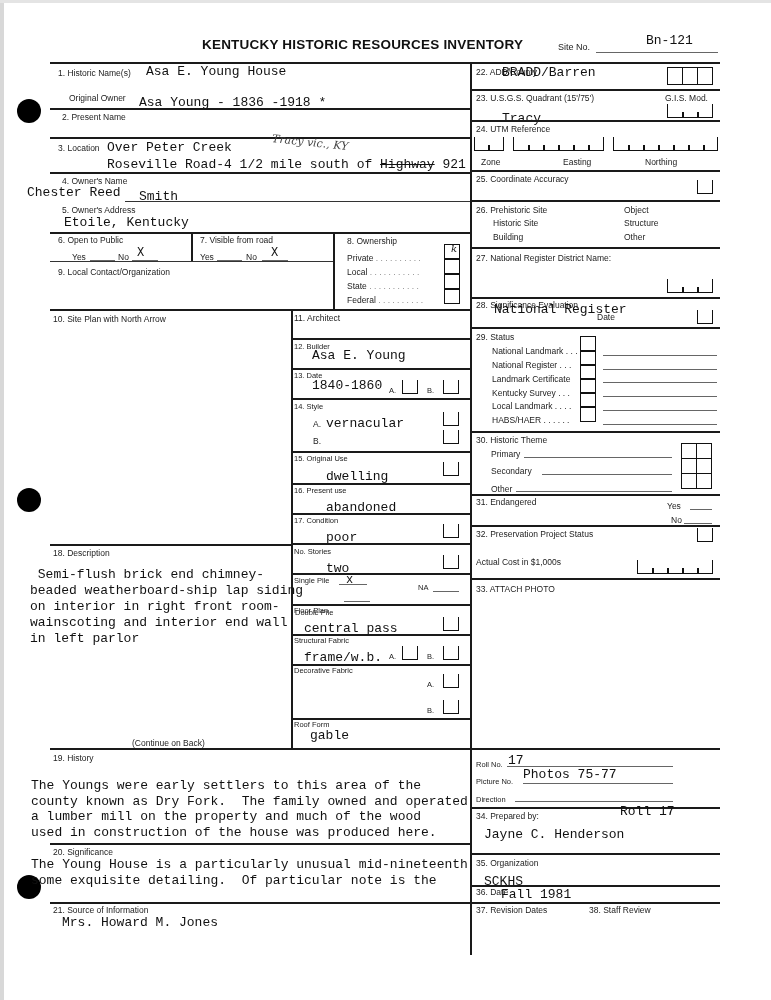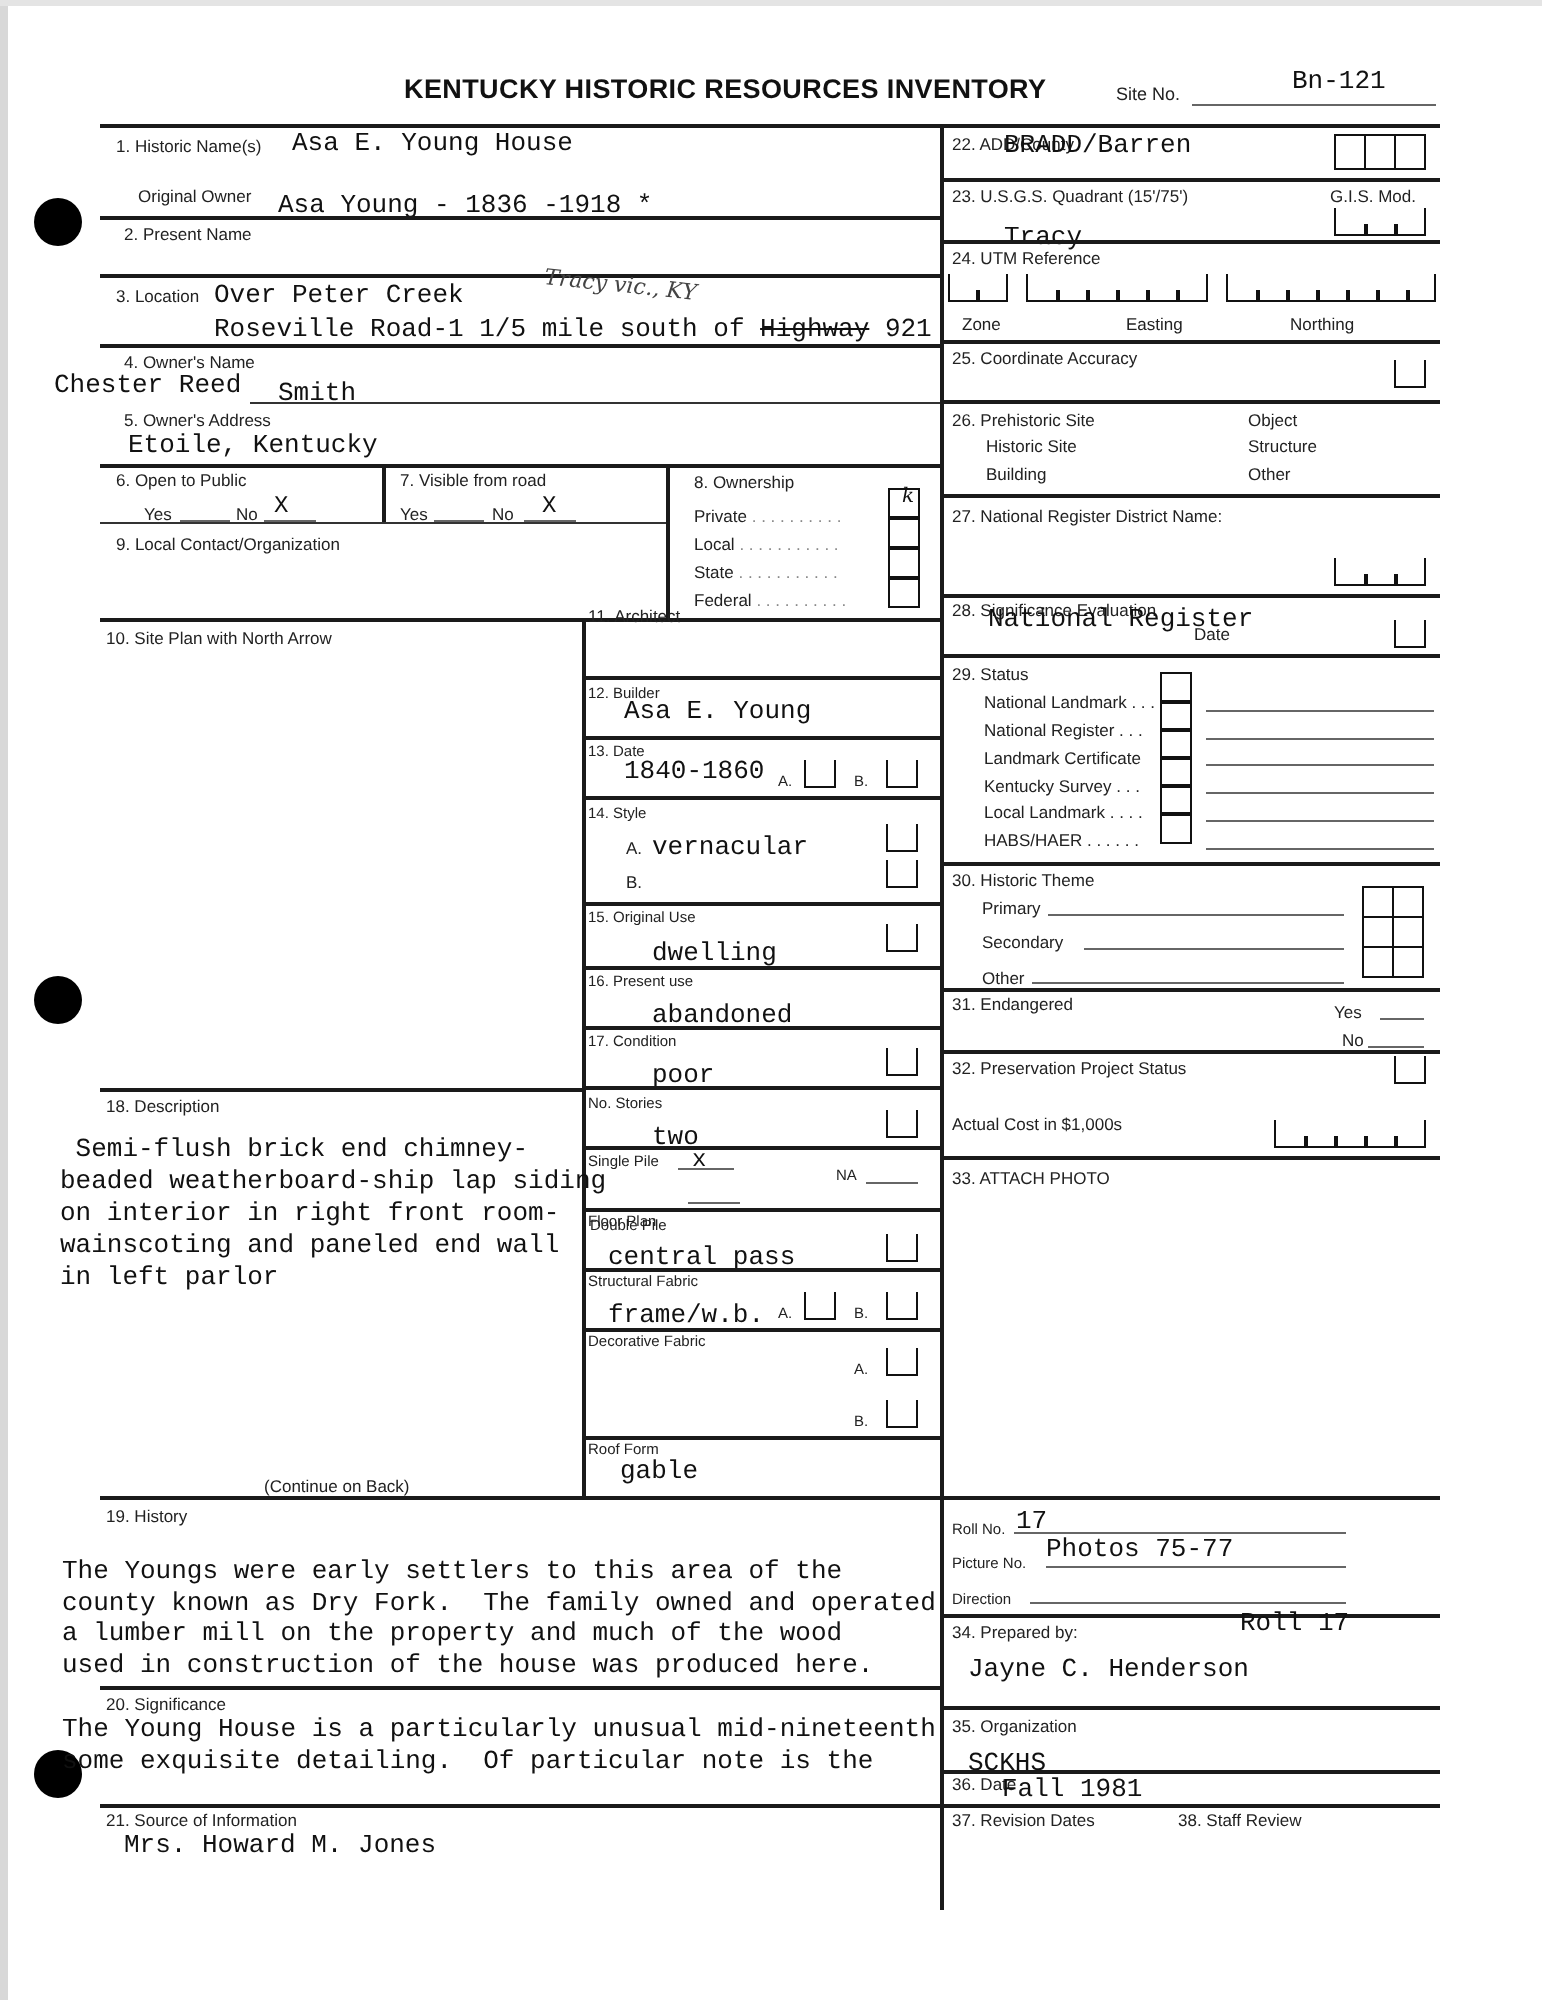--- a/index.html
+++ b/index.html
@@ -47,21 +47,21 @@
 
 <div class="lbl" style="left:69px; top:93px;">Original Owner</div>
 <div class="tw" style="left:139px; top:95px;">Asa Young - 1836 -1918 *</div>
 <div class="hline" style="left:50px; top:108px; width:420px;"></div>
 
 <div class="lbl" style="left:62px; top:112px;">2. Present Name</div>
 <div class="hline" style="left:50px; top:137px; width:420px;"></div>
 
 <div class="lbl" style="left:58px; top:143px;">3. Location</div>
 <div class="tw" style="left:107px; top:140px;">Over Peter Creek</div>
-<div class="tw" style="left:107px; top:157px;"><span>Roseville Road-1 1/5 mile south of </span><span class="strike">Highway</span><span> 921</span></div>
+<div class="tw" style="left:107px; top:157px;"><span>Roseville Road-4 1/2 mile south of </span><span class="strike">Highway</span><span> 921</span></div>
 <div class="abs" style="left:272px; top:136px; font-family:'DejaVu Serif', serif; font-style:italic; font-size:11px; color:#444; transform:rotate(6deg);">Tracy vic., KY</div>
 <div class="hline" style="left:50px; top:172px; width:420px;"></div>
 
 <div class="lbl" style="left:62px; top:176px;">4. Owner's Name</div>
 <div class="tw" style="left:27px; top:185px;">Chester Reed</div>
 <div class="tw" style="left:139px; top:189px;">Smith</div>
 <div class="hline-thin" style="left:125px; top:201px; width:345px;"></div>
 
 <div class="lbl" style="left:62px; top:205px;">5. Owner's Address</div>
 <div class="tw" style="left:64px; top:215px;">Etoile, Kentucky</div>
@@ -97,36 +97,36 @@
 
 <div class="lbl" style="left:58px; top:267px;">9. Local Contact/Organization</div>
 <div class="hline" style="left:50px; top:309px; width:420px;"></div>
 
 <div class="lbl" style="left:53px; top:314px;">10. Site Plan with North Arrow</div>
 <div class="abs" style="left:50px; top:325px; width:240px; height:218px;"></div>
 <div class="vline" style="left:291px; top:309px; height:441px;"></div>
 <div class="hline" style="left:50px; top:544px; width:241px;"></div>
 
 <div class="lbl" style="left:53px; top:548px;">18. Description</div>
-<div class="para" style="left:30px; top:567px;"><div> Semi-flush brick end chimney-</div><div>beaded weatherboard-ship lap siding</div><div>on interior in right front room-</div><div>wainscoting and paneled end wall</div><div>in left parlor</div></div>
+<div class="para" style="left:30px; top:567px;"><div> Semi-flush brick end chimney-</div><div>beaded weatherboard-ship lap siding</div><div>on interior in right front room-</div><div>wainscoting and interior end wall</div><div>in left parlor</div></div>
 <div class="lbl" style="left:132px; top:738px;">(Continue on Back)</div>
 <div class="hline" style="left:50px; top:748px; width:670px;"></div>
 
 <div class="lbl" style="left:53px; top:753px;">19. History</div>
 <div class="para" style="left:31px; top:778px; line-height:15.5px;"><div>The Youngs were early settlers to this area of the</div><div>county known as Dry Fork.  The family owned and operated</div><div>a lumber mill on the property and much of the wood</div><div>used in construction of the house was produced here.</div></div>
 <div class="hline" style="left:50px; top:843px; width:420px;"></div>
 
 <div class="lbl" style="left:53px; top:847px;">20. Significance</div>
 <div class="para" style="left:31px; top:857px; line-height:15.5px;"><div>The Young House is a particularly unusual mid-nineteenth</div><div>some exquisite detailing.  Of particular note is the</div></div>
 <div class="hline" style="left:50px; top:902px; width:670px;"></div>
 
 <div class="lbl" style="left:53px; top:905px;">21. Source of Information</div>
 <div class="tw" style="left:62px; top:915px;">Mrs. Howard M. Jones</div>
 
-<div class="lbl" style="left:294px; top:303px;text-align:right;">11. Architect</div>
+<div class="lbl" style="left:294px; top:313px;text-align:right;">11. Architect</div>
 <div class="hline" style="left:291px; top:338px; width:179px;"></div>
 
 <div class="lbl lbl-sm" style="left:294px; top:342px;">12. Builder</div>
 <div class="tw" style="left:312px; top:348px;">Asa E. Young</div>
 <div class="hline" style="left:291px; top:368px; width:179px;"></div>
 
 <div class="lbl lbl-sm" style="left:294px; top:371px;">13. Date</div>
 <div class="tw" style="left:312px; top:378px;">1840-1860</div>
 <div class="lbl lbl-sm" style="left:389px; top:386px;">A.</div>
 <div class="bracket" style="left:402px; top:380px; width:16px;"></div>

